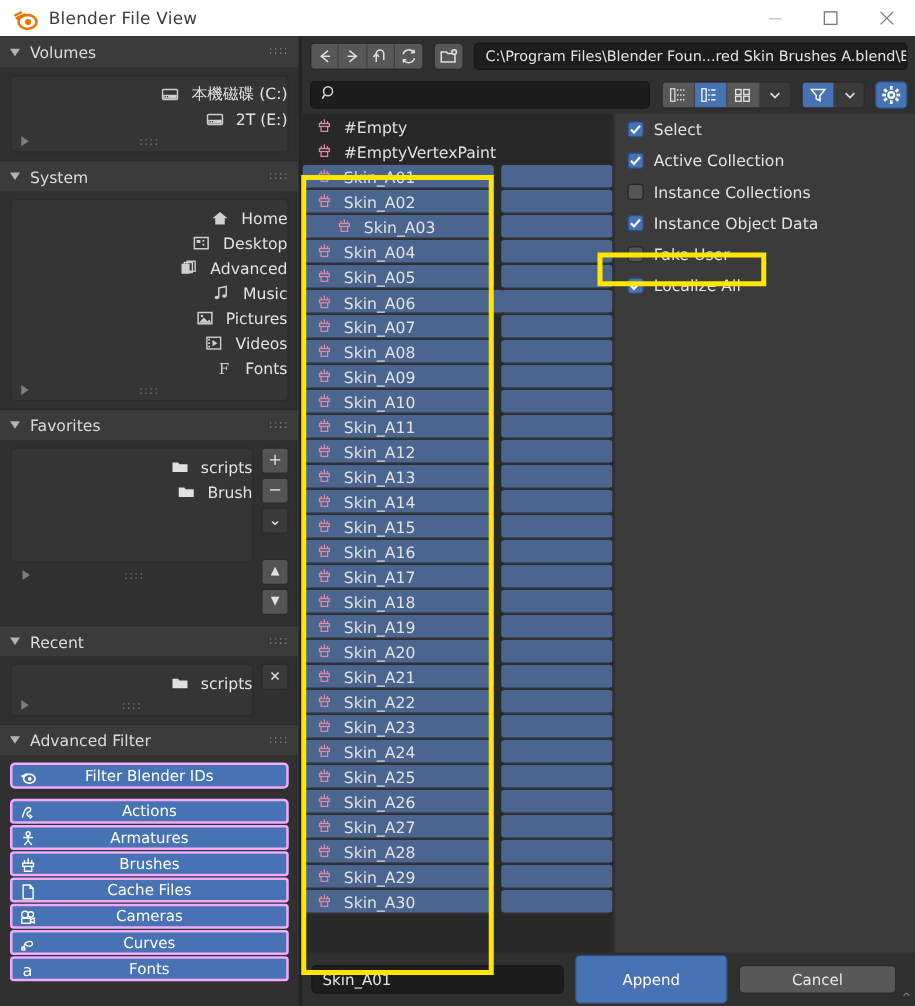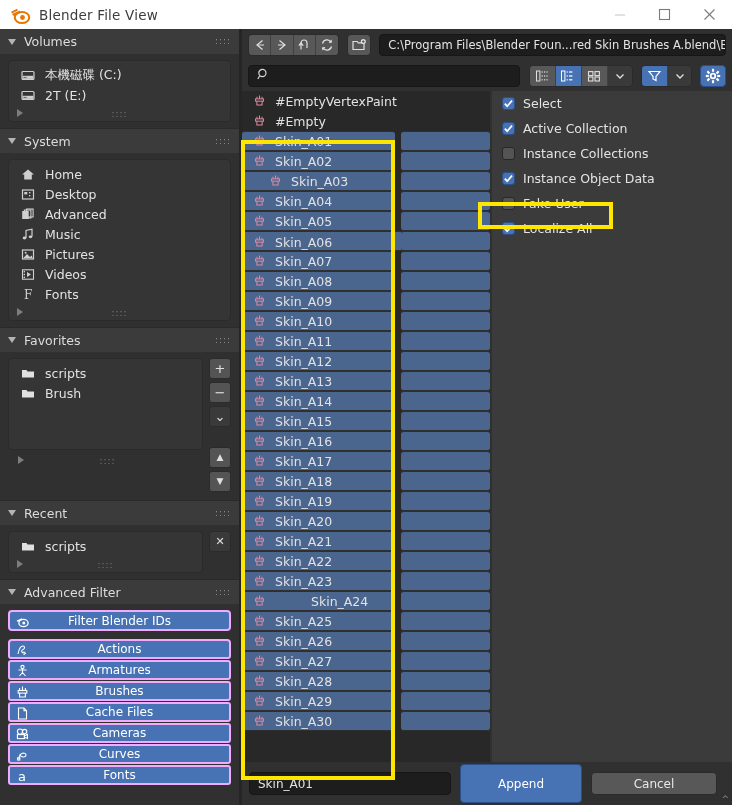--- a/index.html
+++ b/index.html
@@ -78,20 +78,21 @@
   .listbox {
     background: #353535;
     border: 1px solid #2b2b2b;
     border-radius: 4px;
     padding: 4px 0 0 0;
   }
   .entry {
     height: 20px; display: flex; align-items: center;
     padding-left: 10px; font-size: 12.5px; color: #e2e2e2;
     cursor: default;
+    justify-content: flex-end;
   }
   .entry .eico {
     width: 18px; height: 16px; margin-right: 8px;
     display: flex; align-items: center; justify-content: center;
     flex: 0 0 auto;
   }
   .boxfoot {
     height: 16px; position: relative;
   }
   .boxfoot .ftri {
@@ -749,36 +750,36 @@
       <div class="filelist">
           <div class="rowwrap">
             <div class="file-row" style="width: 248px;">
               <span class="fico">
                 <svg width="15" height="14" viewBox="0 0 15 15">
                   <path d="M7.5 1.5 L7.5 5.2 M4.8 2.9 L4.8 5.2 M10.2 2.9 L10.2 5.2" stroke="#e089a0" stroke-width="1.1" fill="none"></path>
                   <rect x="3.3" y="5.2" width="8.4" height="2.5" fill="none" stroke="#e089a0" stroke-width="1.1"></rect>
                   <path d="M4.7 7.7 L4.7 11.8 L10.3 11.8 L10.3 7.7" fill="none" stroke="#e089a0" stroke-width="1.1"></path>
                 </svg>
               </span>
+              <span>#Empty</span>
+            </div>
+          </div>
+          <div class="rowwrap">
+            <div class="file-row" style="width: 248px;">
+              <span class="fico">
+                <svg width="15" height="14" viewBox="0 0 15 15">
+                  <path d="M7.5 1.5 L7.5 5.2 M4.8 2.9 L4.8 5.2 M10.2 2.9 L10.2 5.2" stroke="#e089a0" stroke-width="1.1" fill="none"></path>
+                  <rect x="3.3" y="5.2" width="8.4" height="2.5" fill="none" stroke="#e089a0" stroke-width="1.1"></rect>
+                  <path d="M4.7 7.7 L4.7 11.8 L10.3 11.8 L10.3 7.7" fill="none" stroke="#e089a0" stroke-width="1.1"></path>
+                </svg>
+              </span>
               <span>#EmptyVertexPaint</span>
             </div>
           </div>
           <div class="rowwrap">
-            <div class="file-row" style="width: 248px;">
-              <span class="fico">
-                <svg width="15" height="14" viewBox="0 0 15 15">
-                  <path d="M7.5 1.5 L7.5 5.2 M4.8 2.9 L4.8 5.2 M10.2 2.9 L10.2 5.2" stroke="#e089a0" stroke-width="1.1" fill="none"></path>
-                  <rect x="3.3" y="5.2" width="8.4" height="2.5" fill="none" stroke="#e089a0" stroke-width="1.1"></rect>
-                  <path d="M4.7 7.7 L4.7 11.8 L10.3 11.8 L10.3 7.7" fill="none" stroke="#e089a0" stroke-width="1.1"></path>
-                </svg>
-              </span>
-              <span>#Empty</span>
-            </div>
-          </div>
-          <div class="rowwrap">
             <div class="file-row sel" style="width: 153px;">
               <span class="fico">
                 <svg width="15" height="14" viewBox="0 0 15 15">
                   <path d="M7.5 1.5 L7.5 5.2 M4.8 2.9 L4.8 5.2 M10.2 2.9 L10.2 5.2" stroke="#e089a0" stroke-width="1.1" fill="none"></path>
                   <rect x="3.3" y="5.2" width="8.4" height="2.5" fill="none" stroke="#e089a0" stroke-width="1.1"></rect>
                   <path d="M4.7 7.7 L4.7 11.8 L10.3 11.8 L10.3 7.7" fill="none" stroke="#e089a0" stroke-width="1.1"></path>
                 </svg>
               </span>
               <span>Skin_A01</span>
             </div>
@@ -1064,21 +1065,21 @@
                   <path d="M7.5 1.5 L7.5 5.2 M4.8 2.9 L4.8 5.2 M10.2 2.9 L10.2 5.2" stroke="#e089a0" stroke-width="1.1" fill="none"></path>
                   <rect x="3.3" y="5.2" width="8.4" height="2.5" fill="none" stroke="#e089a0" stroke-width="1.1"></rect>
                   <path d="M4.7 7.7 L4.7 11.8 L10.3 11.8 L10.3 7.7" fill="none" stroke="#e089a0" stroke-width="1.1"></path>
                 </svg>
               </span>
               <span>Skin_A23</span>
             </div>
             <div class="sel-band" style="left: 159px; width: 89px;"></div>
           </div>
           <div class="rowwrap">
-            <div class="file-row sel" style="width: 153px; gap: 36px;">
+            <div class="file-row sel" style="width: 153px;">
               <span class="fico">
                 <svg width="15" height="14" viewBox="0 0 15 15">
                   <path d="M7.5 1.5 L7.5 5.2 M4.8 2.9 L4.8 5.2 M10.2 2.9 L10.2 5.2" stroke="#e089a0" stroke-width="1.1" fill="none"></path>
                   <rect x="3.3" y="5.2" width="8.4" height="2.5" fill="none" stroke="#e089a0" stroke-width="1.1"></rect>
                   <path d="M4.7 7.7 L4.7 11.8 L10.3 11.8 L10.3 7.7" fill="none" stroke="#e089a0" stroke-width="1.1"></path>
                 </svg>
               </span>
               <span>Skin_A24</span>
             </div>
             <div class="sel-band" style="left: 159px; width: 89px;"></div>

